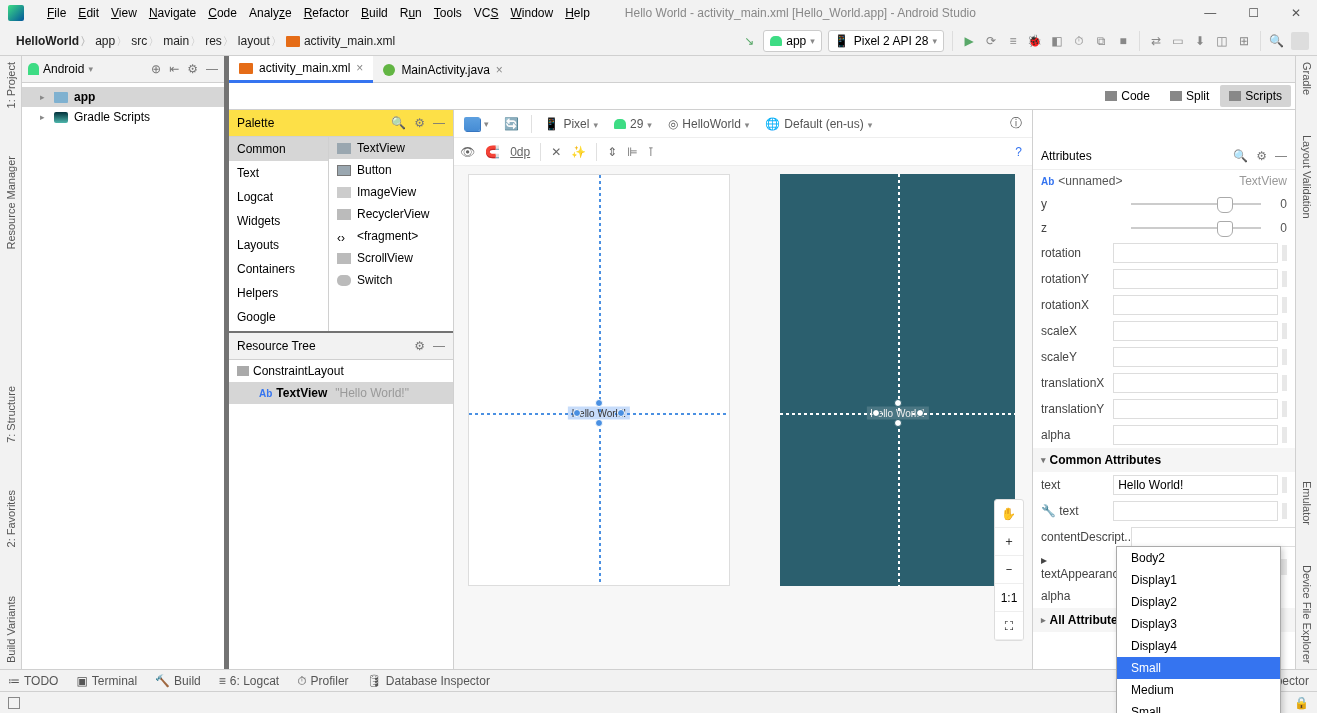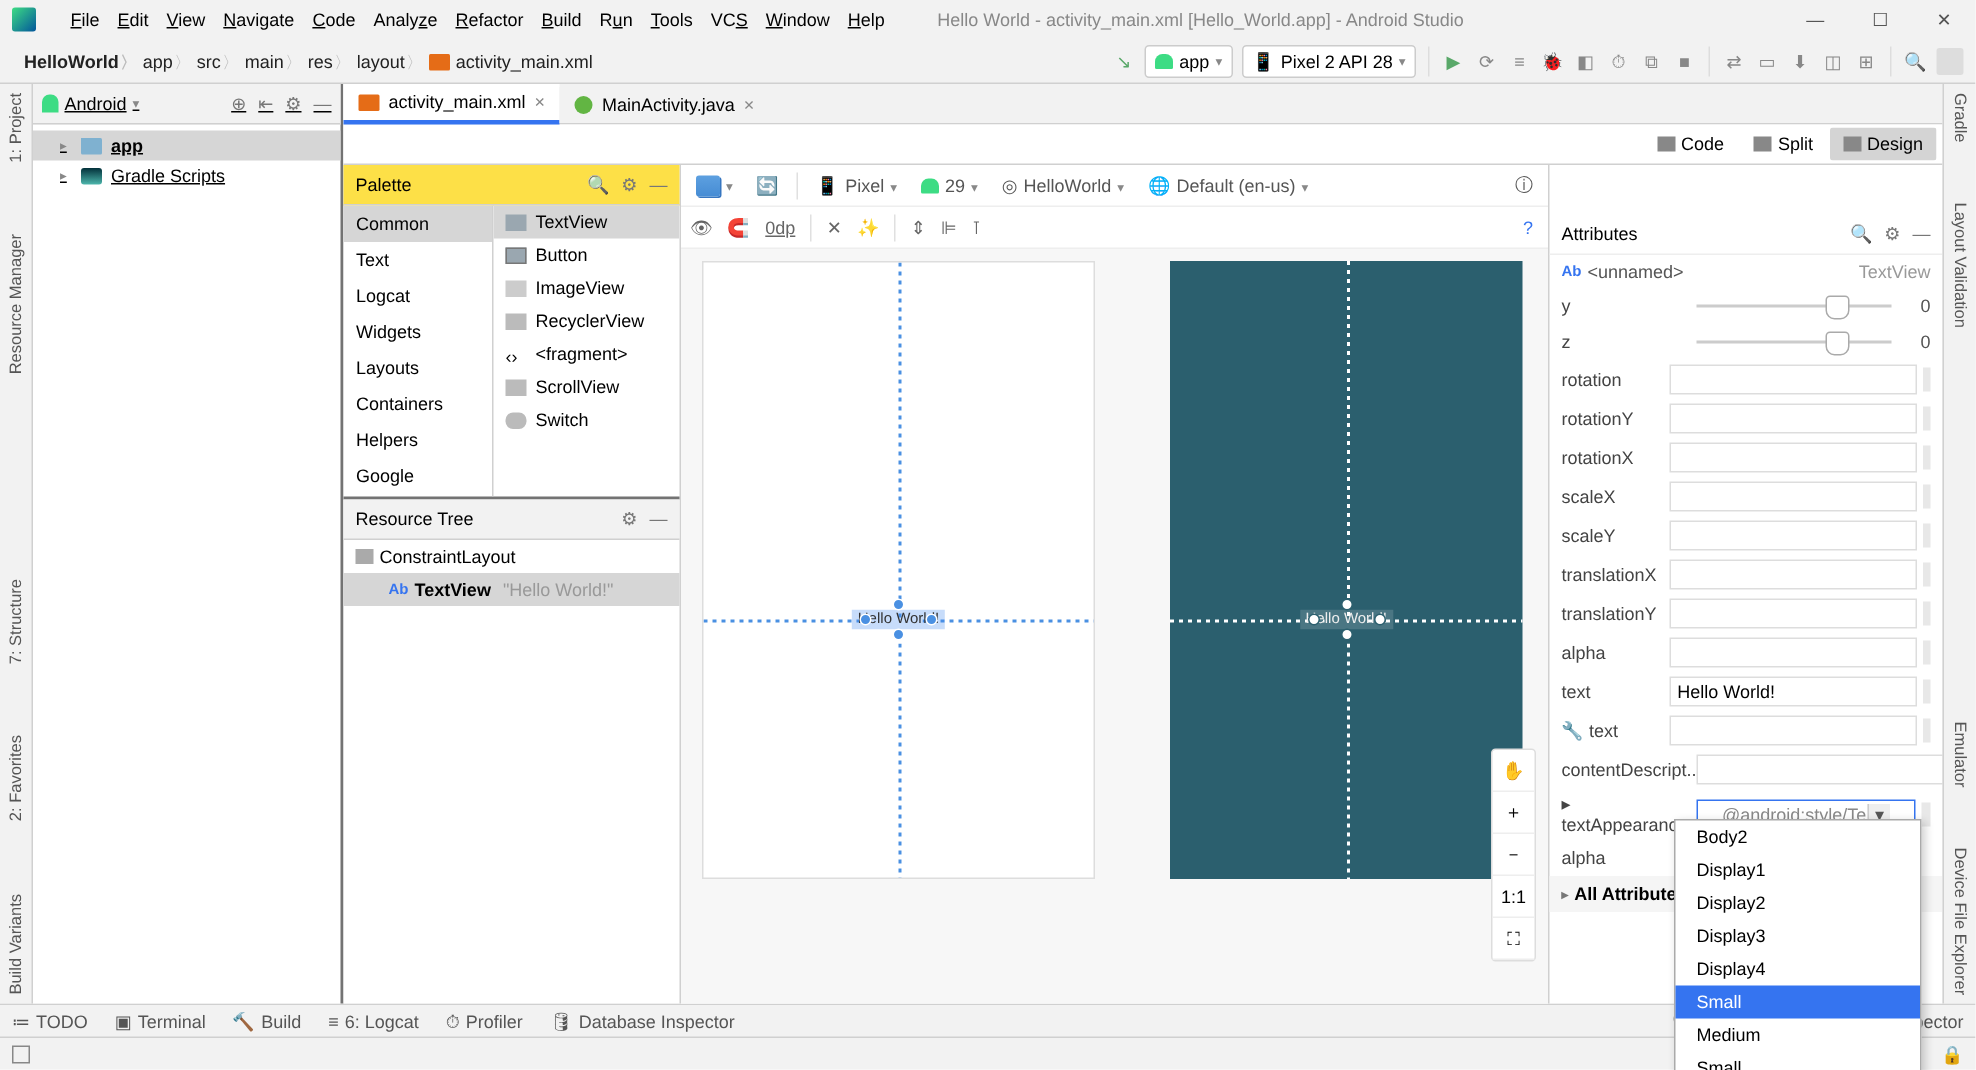--- a/index.html
+++ b/index.html
@@ -26,21 +26,21 @@
 .nav-sep { width: 1px; height: 20px; background: #ddd; margin: 0 2px; }
 .android-head { display:inline-block; width:12px; height:10px; background:#3ddc84; border-radius:5px 5px 1px 1px; }
 .avatar { width:18px; height:18px; background:#ddd; border-radius:2px; }
 
 .body-row { display: flex; height: calc(100% - 56px - 22px - 22px); }
 .left-gutter { width: 22px; background: #f2f2f2; border-right: 1px solid #d0d0d0; display:flex; flex-direction:column; align-items:center; padding-top:6px; gap:48px; }
 .gutter-label { writing-mode: vertical-rl; transform: rotate(180deg); color: #555; font-size: 11px; cursor:pointer; display:flex; align-items:center; gap:4px; }
 .right-gutter { width: 22px; background: #f2f2f2; border-left: 1px solid #d0d0d0; display:flex; flex-direction:column; align-items:center; padding-top:6px; gap:40px; }
 .right-gutter .gutter-label { writing-mode: vertical-rl; transform: none; }
 
-.project-panel { width: 207px; background: #fff; border-right: 2px solid #737373; display:flex; flex-direction:column;text-decoration:underline; }
+.project-panel { width: 207px; background: #fff; border-right: 5px solid #737373; display:flex; flex-direction:column; }
 .proj-header { height: 27px; border-bottom: 1px solid #d0d0d0; display:flex; align-items:center; padding:0 6px; gap:4px; background:#f2f2f2; }
 .proj-header .droid { display:inline-block; width:11px; height:12px; background:#3ddc84; border-radius:5px 5px 0 0; }
 .proj-tree { padding: 4px 0; }
 .proj-node { padding: 3px 8px 3px 18px; display:flex; align-items:center; gap:6px; cursor:pointer; }
 .proj-node.sel { background:#d6d6d6; }
 .folder-icon { width:14px; height:11px; background:#7fb1d0; border-radius:0 1px 1px 1px; }
 .gradle-icon { width:14px; height:11px; background:linear-gradient(#02303a,#4db6ac); border-radius:2px; }
 .arr { color:#888; font-size:9px; width:8px; display:inline-block; }
 
 .editor-area { flex: 1; display: flex; flex-direction: column; background:#fff; min-width:0; }
@@ -258,21 +258,21 @@
       <span class="vm-btn">
           <span class="vm-icon"></span>
           <span>Code</span>
         </span>
       <span class="vm-btn">
           <span class="vm-icon"></span>
           <span>Split</span>
         </span>
       <span class="vm-btn active">
           <span class="vm-icon"></span>
-          <span>Design</span>
+          <span>Scripts</span>
         </span>
     </div>
 
     <div class="design-row">
 
       <div class="palette-col">
         <div class="pal-header">
           <span>Palette</span>
           <span class="icons">
             <span>🔍</span>
@@ -470,20 +470,21 @@
             <label>translationY</label>
             <input type="text" style="">
             <span class="flag"></span>
           </div>
         <div class="attr-row">
             <label>alpha</label>
             <input type="text" style="">
             <span class="flag"></span>
           </div>
 
+        <div class="attr-section">Common Attributes</div>
         <div class="attr-row">
             <label>text</label>
             <input type="text" value="Hello World!" style="">
             <span class="flag"></span>
           </div>
         <div class="attr-row">
             <label>🔧 <span>text</span></label>
             <input type="text" style="">
             <span class="flag"></span>
           </div>

